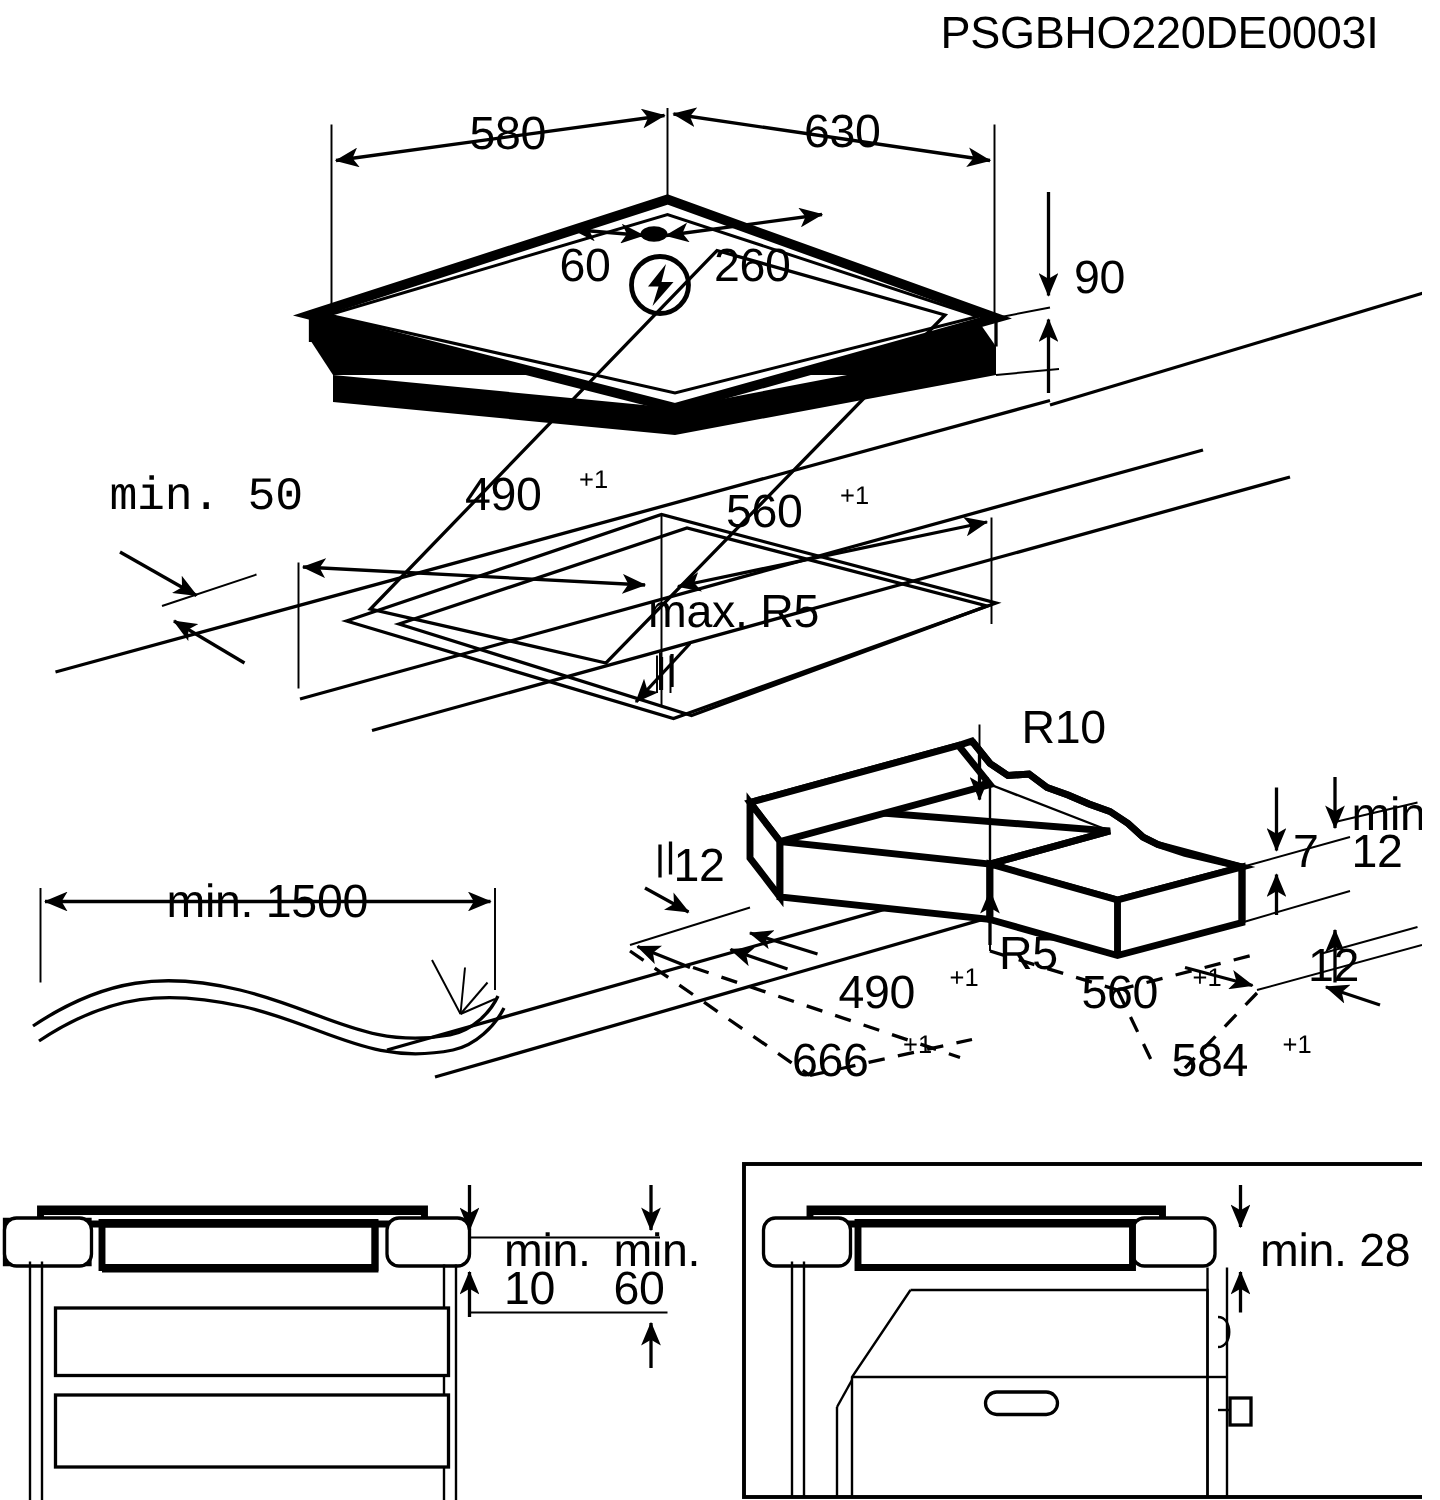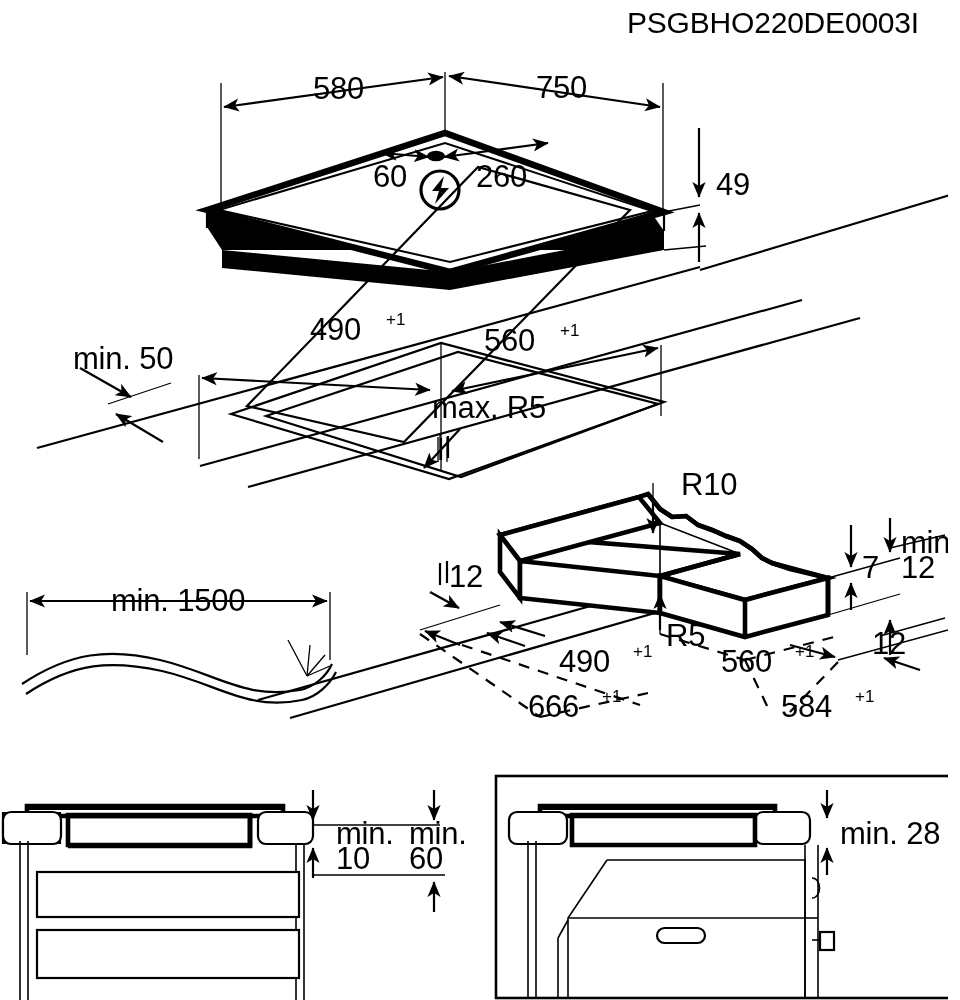--- a/index.html
+++ b/index.html
@@ -284,26 +284,26 @@
 
       <rect x="820" y="932" width="14" height="18" class="fillwht"></rect>
       <path class="ln-thin" d="M812,940 L820,940"></path>
 
       <path class="ln" marker-end="url(#ah)" d="M827,790 L827,818"></path>
       <path class="ln" marker-end="url(#ah)" d="M827,875 L827,848"></path>
     </g>
   </svg>
 
   <div class="txt t-dim" style="left:313px; top:73px;">580</div>
-  <div class="txt t-dim" style="left:536px; top:72px;">750</div>
+  <div class="txt t-dim" style="left:536px; top:72px;">630</div>
   <div class="txt t-dim" style="left:373px; top:161px;">60</div>
   <div class="txt t-dim" style="left:476px; top:161px;">260</div>
-  <div class="txt t-dim" style="left:716px; top:169px;">49</div>
-
-  <div class="txt t-dim" style="left:73px; top:343px;">min. 50</div>
+  <div class="txt t-dim" style="left:716px; top:169px;">90</div>
+
+  <div class="txt t-dim" style="left:73px; top:316px;font-family:Liberation Mono, monospace;">min. 50</div>
   <div class="txt t-dim" style="left:310px; top:314px;">490</div>
   <div class="sup" style="left:386px; top:310px;">+1</div>
   <div class="txt t-dim" style="left:484px; top:325px;">560</div>
   <div class="sup" style="left:560px; top:321px;">+1</div>
   <div class="txt t-dim" style="left:432px; top:392px;text-align:right;">max. R5</div>
 
   <div class="txt t-dim" style="left:681px; top:469px;">R10</div>
   <div class="txt t-dim" style="left:449px; top:561px;">12</div>
   <div class="txt t-dim" style="left:666px; top:620px;">R5</div>
   <div class="txt t-dim" style="left:862px; top:552px;">7</div>

